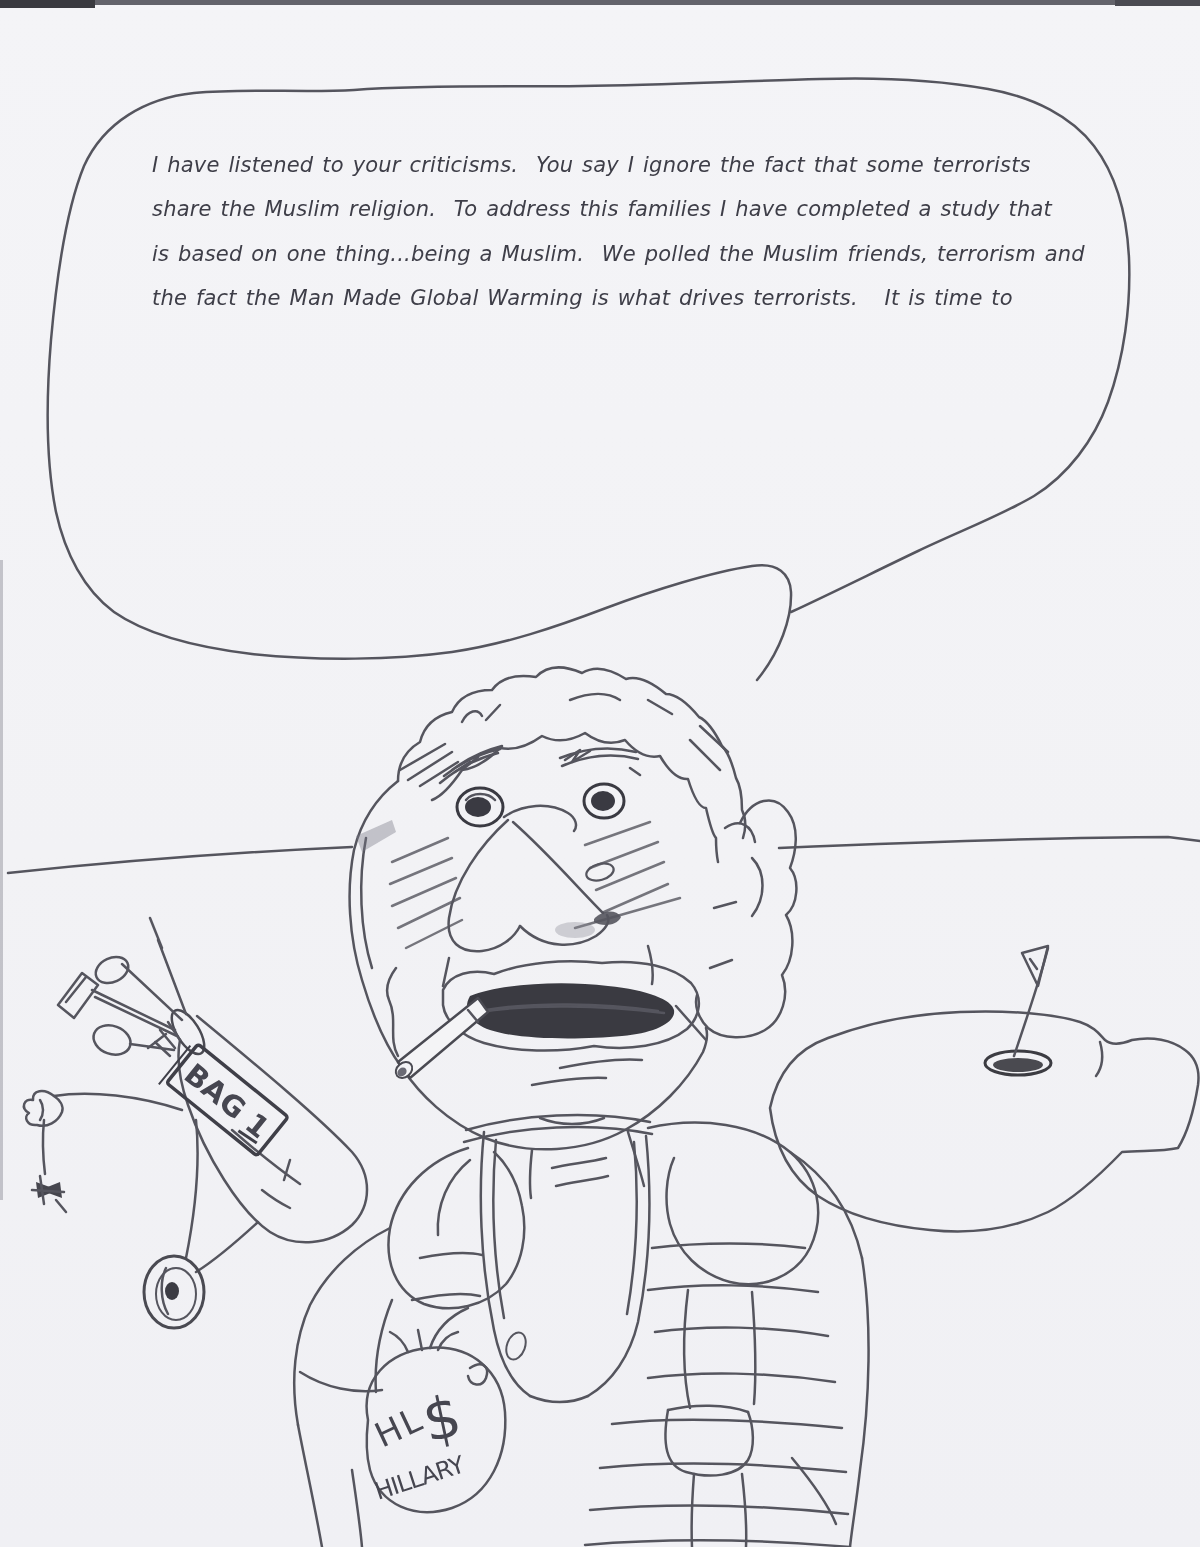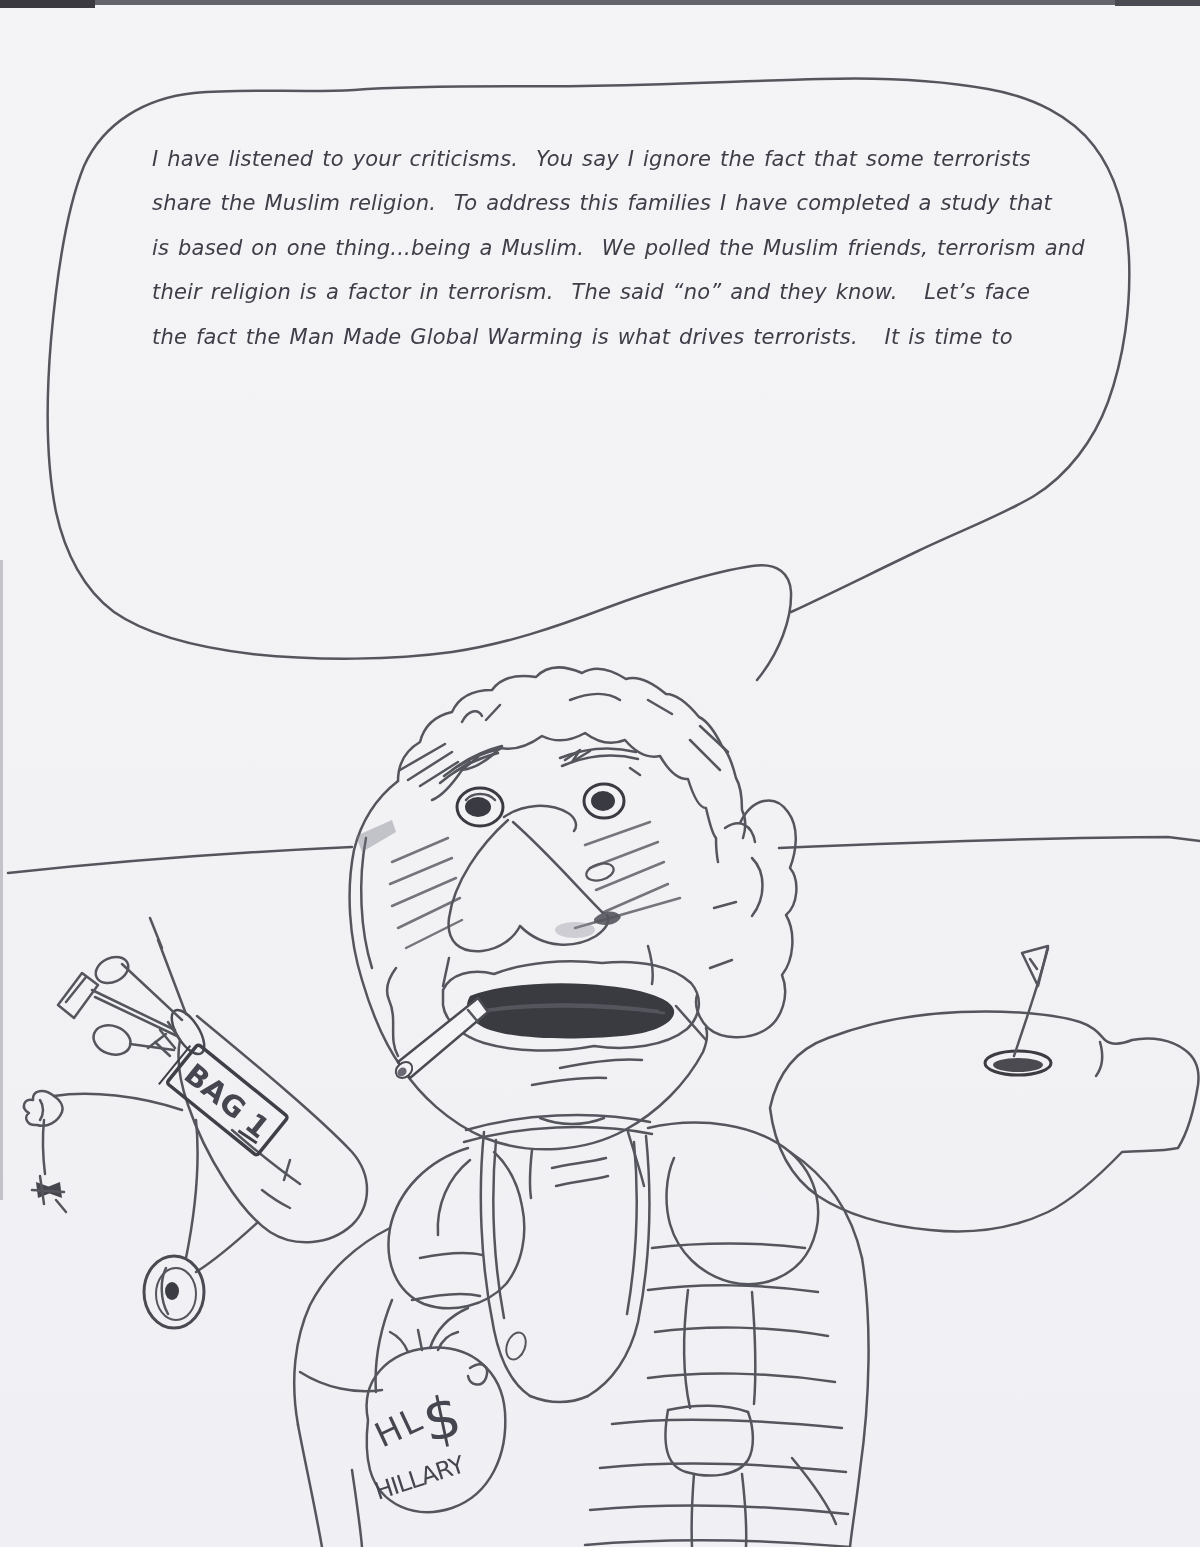--- a/index.html
+++ b/index.html
@@ -7,21 +7,21 @@
     position:relative;
     width:1200px;height:1547px;
     background:linear-gradient(180deg,#f4f4f7 0%,#f2f2f5 55%,#f0f0f4 100%);
     overflow:hidden;
     font-family:"DejaVu Sans",sans-serif;
   }
   .page svg{position:absolute;left:0;top:0;}
   .pl{fill:none;stroke:#55555e;stroke-width:2.5;stroke-linecap:round;stroke-linejoin:round;}
   svg text{font-family:"DejaVu Sans",sans-serif;fill:#464650;}
   .speech{
-    position:absolute;left:152px;top:137px;width:950px;
+    position:absolute;left:152px;top:143px;width:950px;
     color:#3e3e48;font-size:21px;font-style:italic;
     letter-spacing:0.2px;word-spacing:2px;
   }
   .speech-line{height:44.4px;line-height:44.4px;white-space:pre;}
 </style>
 </head>
 <body>
 
 <div class="page">
 
@@ -249,17 +249,16 @@
     </g>
   </g>
 
   <path class="pl" stroke="#c6c6cf" stroke-width="1.5" d="M 792 1458 C 812 1482, 828 1504, 836 1524"></path>
 </svg>
 
   <div class="speech">
     <div class="speech-line">I have listened to your criticisms.  You say I ignore the fact that some terrorists</div>
     <div class="speech-line">share the Muslim religion.  To address this families I have completed a study that</div>
     <div class="speech-line">is based on one thing...being a Muslim.  We polled the Muslim friends, terrorism and</div>
-    <div class="speech-line">their religion is a factor in terrorism.  The said “no” and they know.   Let’s face</div>
     <div class="speech-line">the fact the Man Made Global Warming is what drives terrorists.   It is time to</div>
   </div>
 
 </div>
 
 </body></html>

